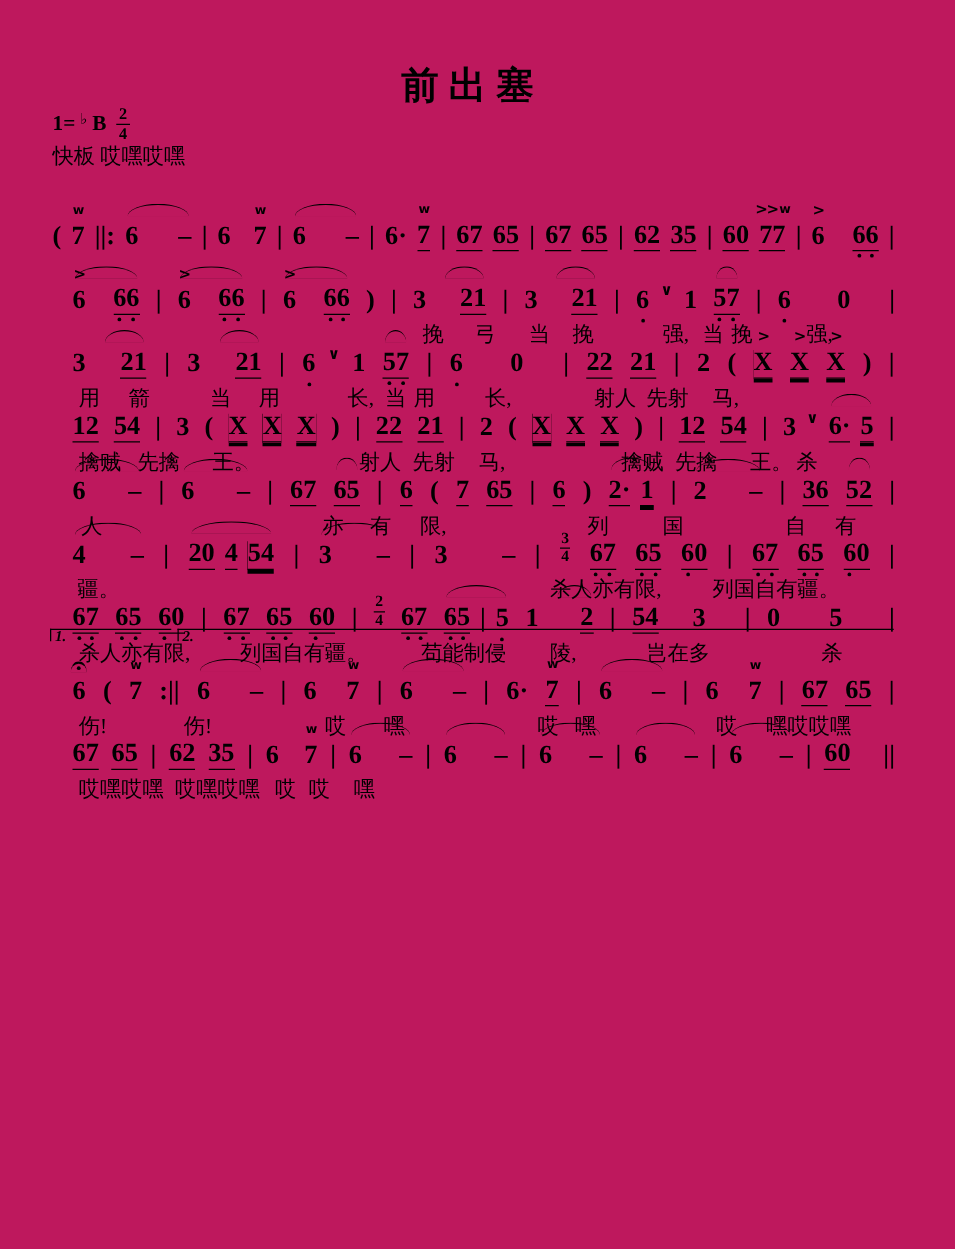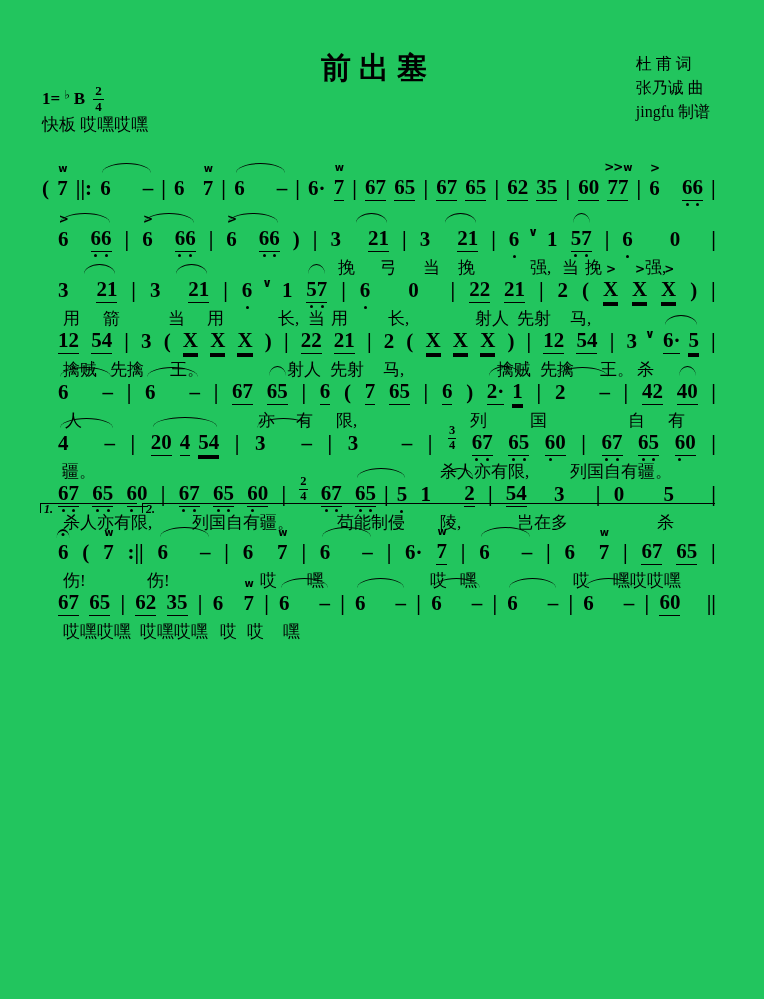--- a/index.html
+++ b/index.html
@@ -1,16 +1,16 @@
 <!DOCTYPE html>
 <html><head>
 <meta charset="utf-8">
 <style>
   html,body{margin:0;padding:0;background:#888;}
-  .page{width:764px;height:999px;background:#22c55e;color:#000;position:relative;
+  .page{width:764px;height:999px;background:#be185d;color:#000;position:relative;
         font-family:"Liberation Serif","DejaVu Serif",serif;overflow:hidden;
         padding:0 48px 0 40px;box-sizing:border-box;}
   
   .hdr{position:relative;height:150px;}
   .title{position:absolute;top:48px;left:0;right:0;text-align:center;
          font-size:30px;font-weight:bold;letter-spacing:8px;}
   .credits{position:absolute;top:52px;right:6px;font-size:16px;line-height:1.5;text-align:left;}
   .keyline{position:absolute;top:84px;left:2px;font-size:17px;font-weight:bold;display:flex;align-items:center;gap:4px;}
   .keyline sup{font-size:12px;position:relative;top:-4px;}
   .meter{display:inline-flex;flex-direction:column;align-items:center;font-size:13px;line-height:1.15;margin-left:4px;}
@@ -47,25 +47,20 @@
   .volta .vl{font-size:12px;font-style:italic;font-weight:bold;position:absolute;left:3px;top:-2px;}
   .l-volta .notes{margin-top:24px;}
   .l-last{margin-top:14px;}
 </style>
 </head>
 <body>
 
 <div class="page">
   <div class="hdr">
     <div class="title">前出塞</div>
-    <div class="credits">
-      <div>杜 甫 词</div>
-      <div>张乃诚 曲</div>
-      <div>jingfu 制谱</div>
-    </div>
     <div class="keyline">
       <span>1=</span>
         <sup>♭</sup>
         <span>B</span>
       <span class="meter">
         <span class="m-n">2</span>
         <span class="m-d">4</span>
       </span>
     </div>
     <div class="tempo">快板 哎嘿哎嘿</div>
@@ -279,23 +274,23 @@
           <span class="grp">
             <span class="note u1">2·</span>
             <span class="note u2">1</span>
           </span>
           <span class="note bar">|</span>
           <span class="grp">
             <span class="note">2</span>
             <span class="note" style="margin-left: 26px;">–</span>
           </span>
           <span class="note bar">|</span>
-          <span class="note u1">42</span>
-          <span class="grp">
-            <span class="note u1">40</span>
+          <span class="note u1">36</span>
+          <span class="grp">
+            <span class="note u1">52</span>
           </span>
           <span class="note bar">|</span>
         </span><span class="lyrics"><span class="lyr" style="left: 25px;">人</span><span class="lyr" style="left: 218px;">亦</span><span class="lyr" style="left: 256px;">有</span><span class="lyr" style="left: 296px;">限,</span><span class="lyr" style="left: 430px;">列</span><span class="lyr" style="left: 490px;">国</span><span class="lyr" style="left: 588px;">自</span><span class="lyr" style="left: 628px;">有</span></span></span><span class="line"><span class="notes" style="margin-left: 18px;">
           <span class="grp">
             <span class="note">4</span>
             <span class="note" style="margin-left: 28px;">–</span>
           </span>
           <span class="note bar">|</span>
           <span class="grp">
             <span class="note u1">20</span>

